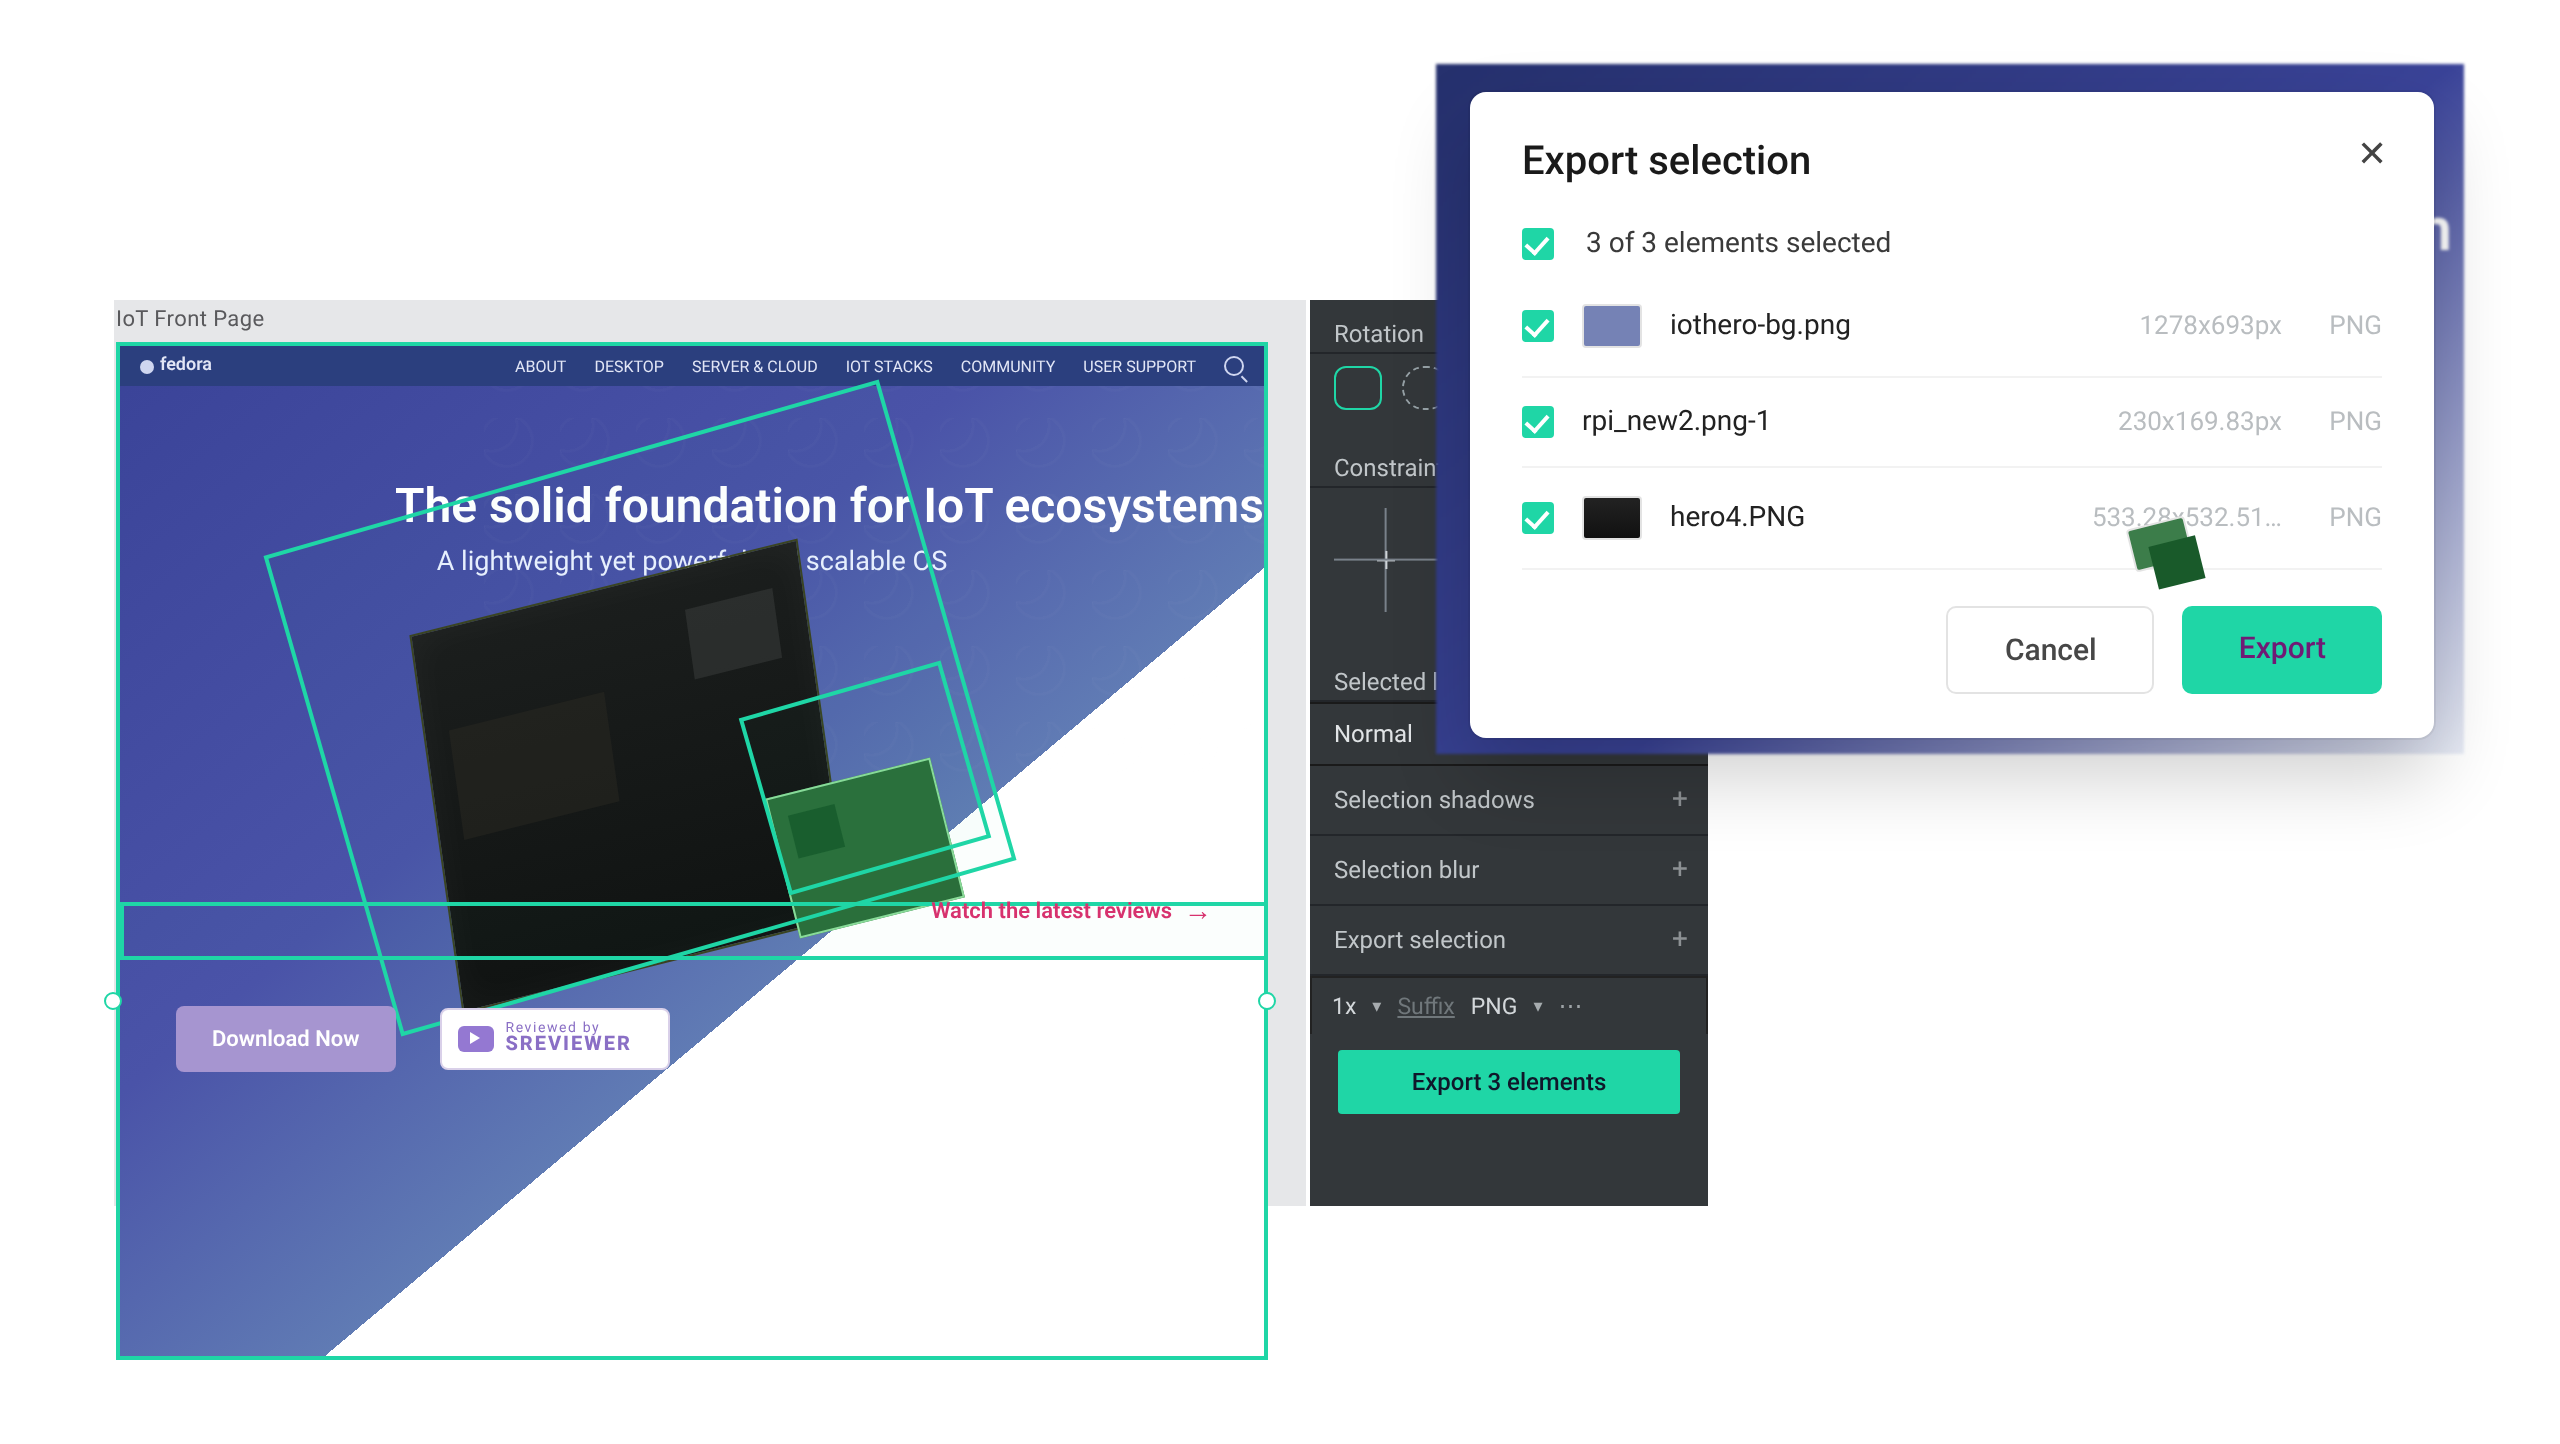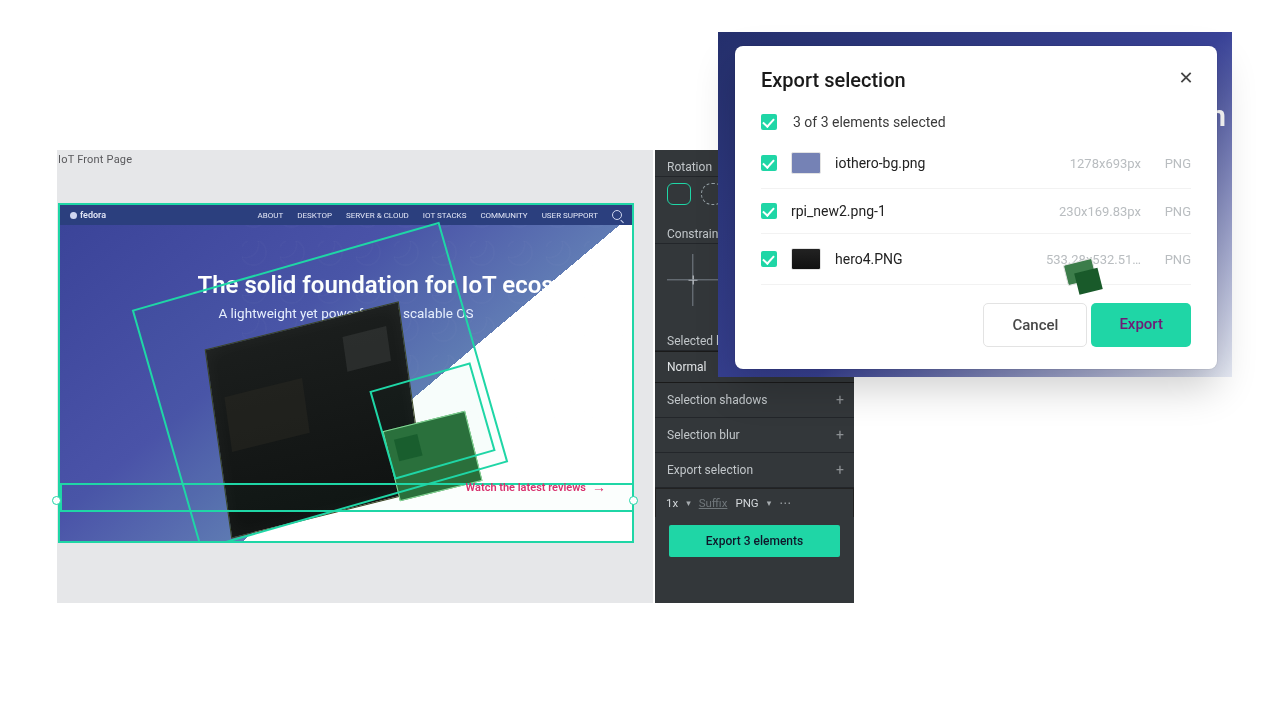--- a/index.html
+++ b/index.html
@@ -24,25 +24,24 @@
   .tab-label {
     position: absolute;
     left: 1px; top: 3px;
     font-size: 11px;
     color: #59595c;
     letter-spacing: .2px;
   }
   .artboard {
     position: absolute;
     left: 1px; top: 21px;
-    width: 576px; height: 340px;
+    width: 576px; height: 509px;
     background: linear-gradient(140deg, #3a4398 0%, #4a53a8 38%, #607bb4 60%, #ffffff 60%, #ffffff 100%);
     border: 2px solid #1fd6a6;
     overflow: hidden;
-    margin-top: 32px;
   }
   .artboard::before {
     
     content: "";
     position: absolute;
     right: -40px; top: -40px;
     width: 430px; height: 260px;
     background:
       radial-gradient(circle at 10% 10%, transparent 12px, rgba(255,255,255,.08) 12px 13px, transparent 14px),
       radial-gradient(circle at 30% 30%, transparent 12px, rgba(255,255,255,.08) 12px 13px, transparent 14px);
@@ -333,21 +332,21 @@
     width: 30px; height: 22px; border: 1px solid #e3e3e3; border-radius: 2px;
     background: #7582b5;
     flex-shrink: 0;
   }
   .thumb.rpi { background: #3c7d4a; }
   .thumb.cam { background: linear-gradient(#222,#111); }
   .file-name { flex: 1; color: #222; }
   .file-dim { color: #b9bdc0; font-size: 13px; width: 100px; text-align: right; white-space: nowrap; }
   .file-fmt { color: #b9bdc0; font-size: 13px; width: 36px; text-align: right; }
   .modal-actions {
-    display: flex; justify-content: flex-end; gap: 4px;
+    display: flex; justify-content: flex-end; gap: 14px;
     margin-top: 18px;
   }
   .btn {
     padding: 12px 28px;
     font-size: 15px;
     border-radius: 5px;
     font-weight: 500;
   }
   .btn.secondary {
     background: #fff; color: #474747;
@@ -388,20 +387,30 @@
 
     <div class="sel-rect sel-1"></div>
     <div class="sel-rect sel-2"></div>
     <div class="sel-rect sel-3"></div>
 
     <div class="watch-link">
       <span>Watch the latest reviews</span>
       <span class="arr"></span>
     </div>
 
+    <div class="cta-row">
+      <div class="dl-btn">Download Now</div>
+      <div class="srev">
+        <span class="yt"></span>
+        <span class="srev-text">
+          <span>Reviewed by</span><br>
+          <span class="brand">SREVIEWER</span>
+        </span>
+      </div>
+    </div>
   </div>
 
   <div class="sel-handles"></div>
 </div>
 
 <div class="inspector">
   <div class="ins-section" style="padding-bottom:2px">
     <span>Rotation</span>
   </div>
   <div class="rotation-row">

